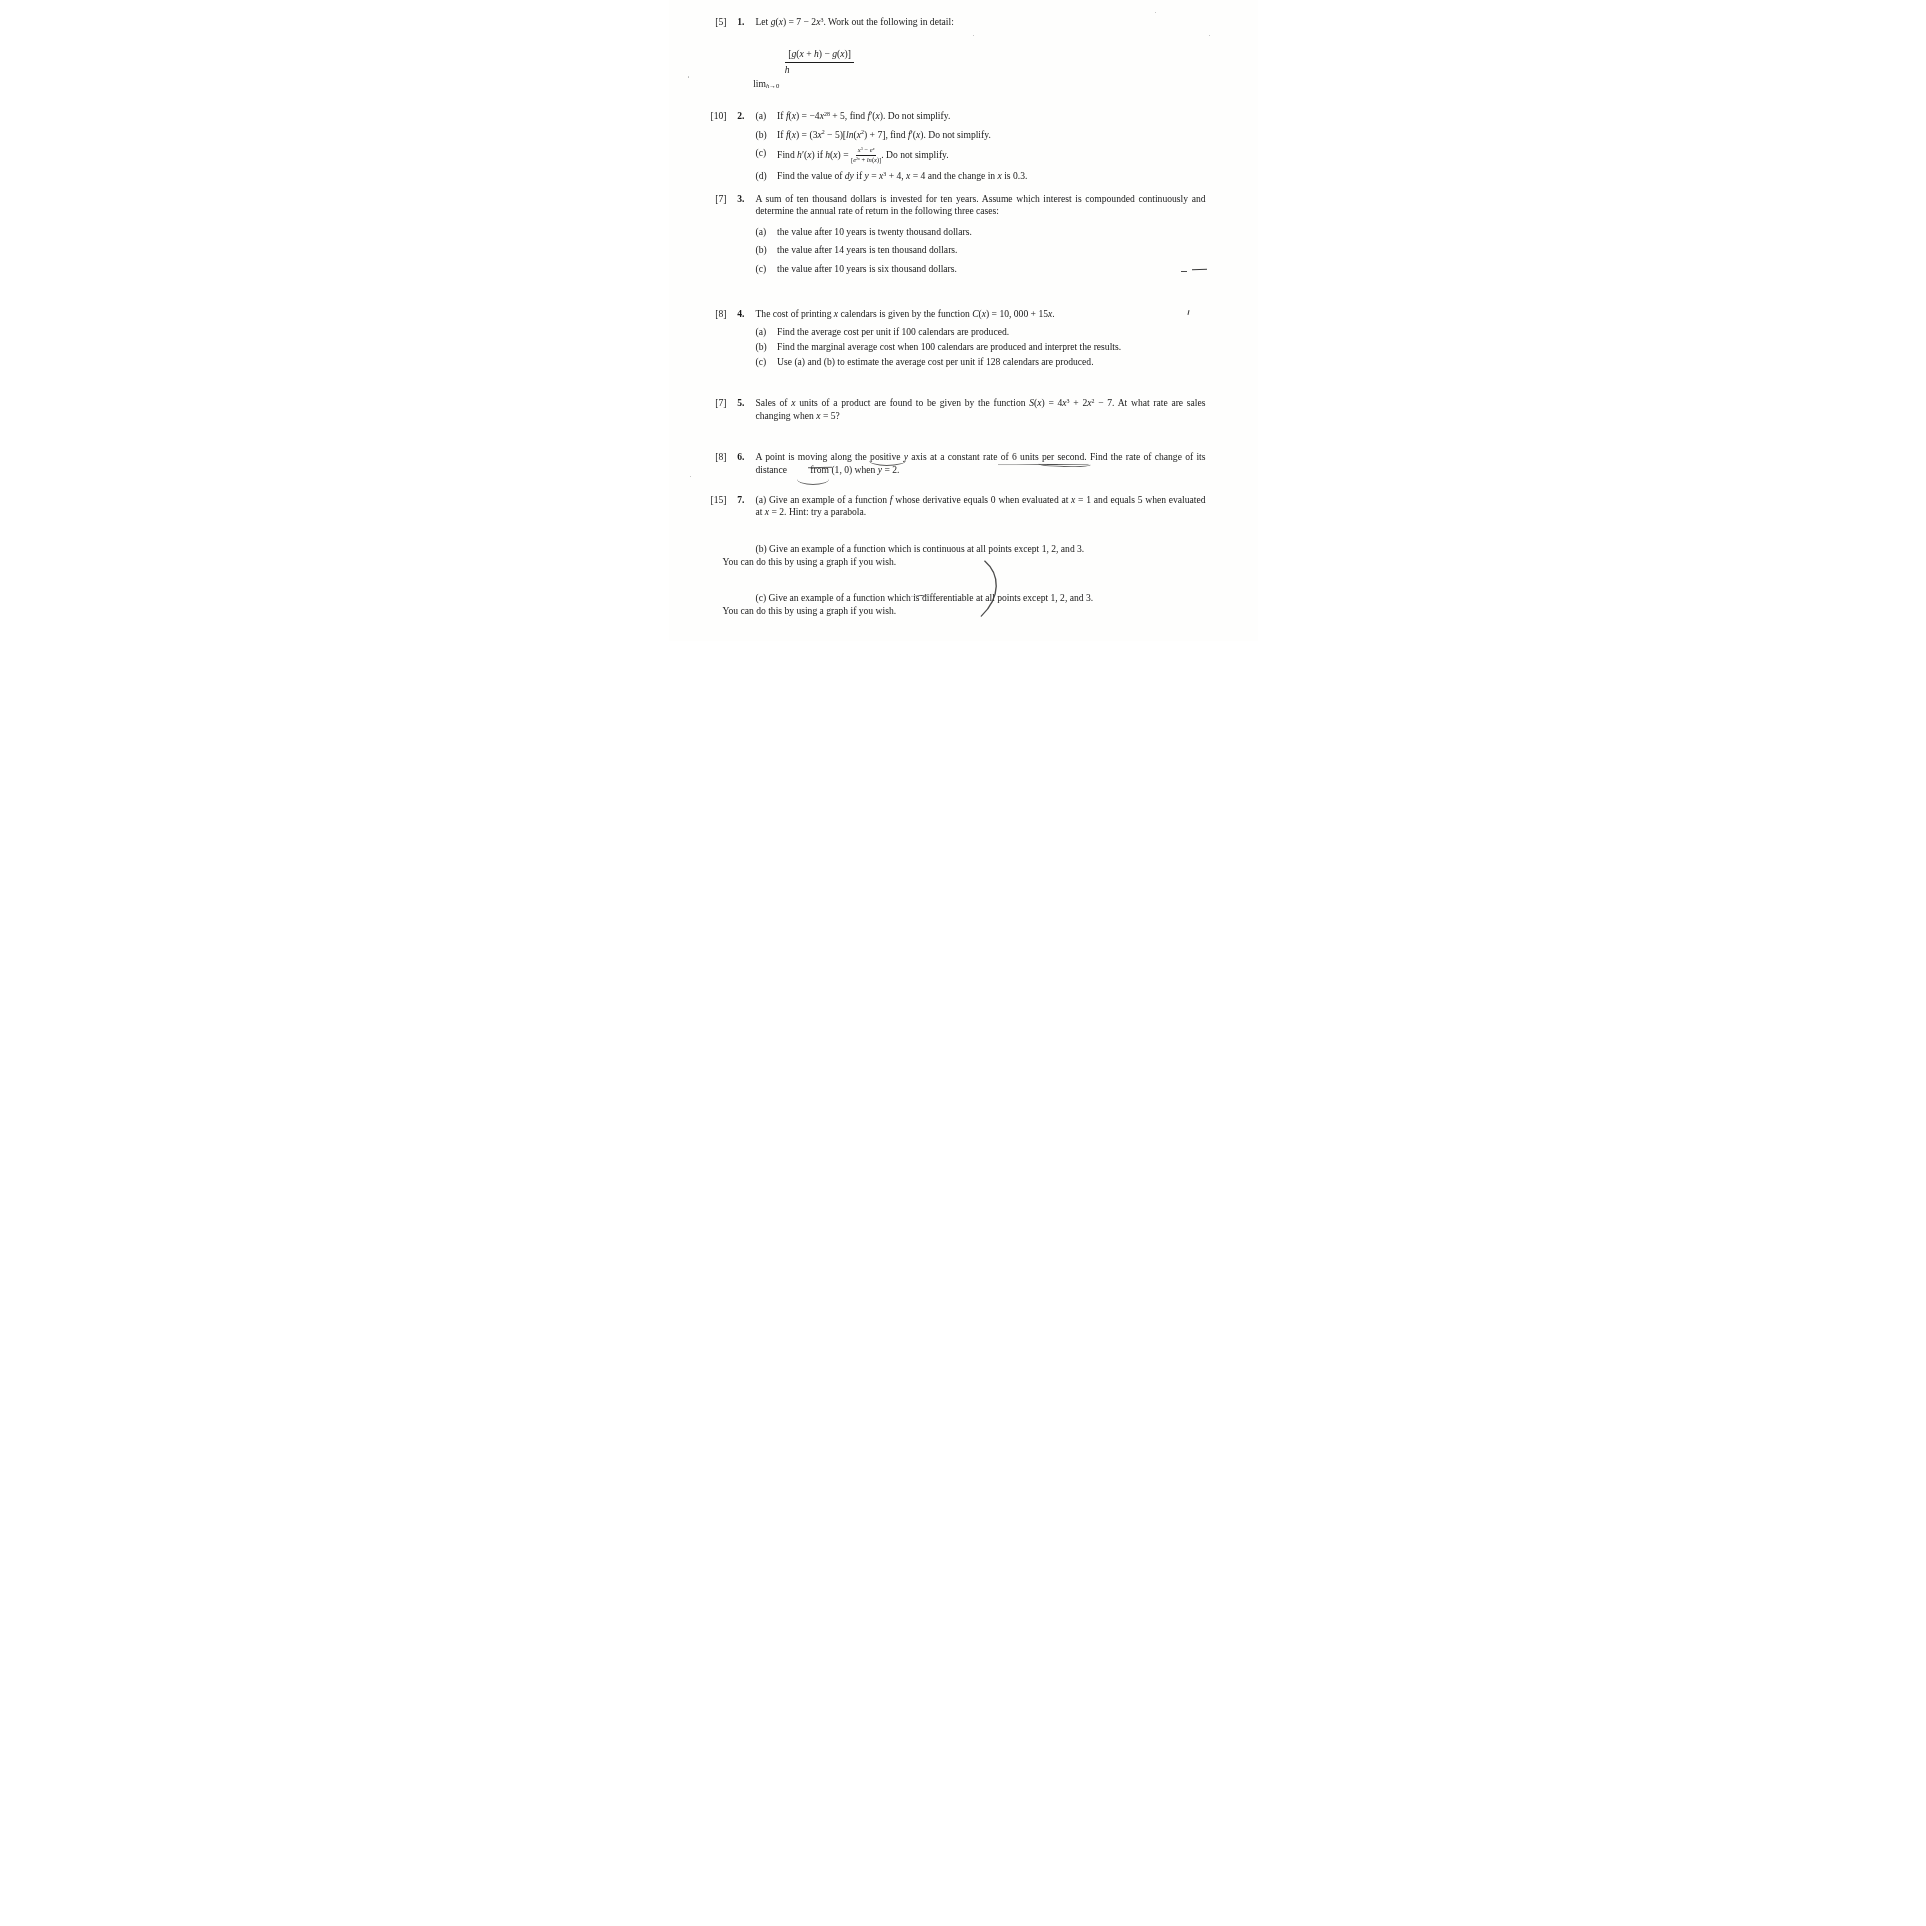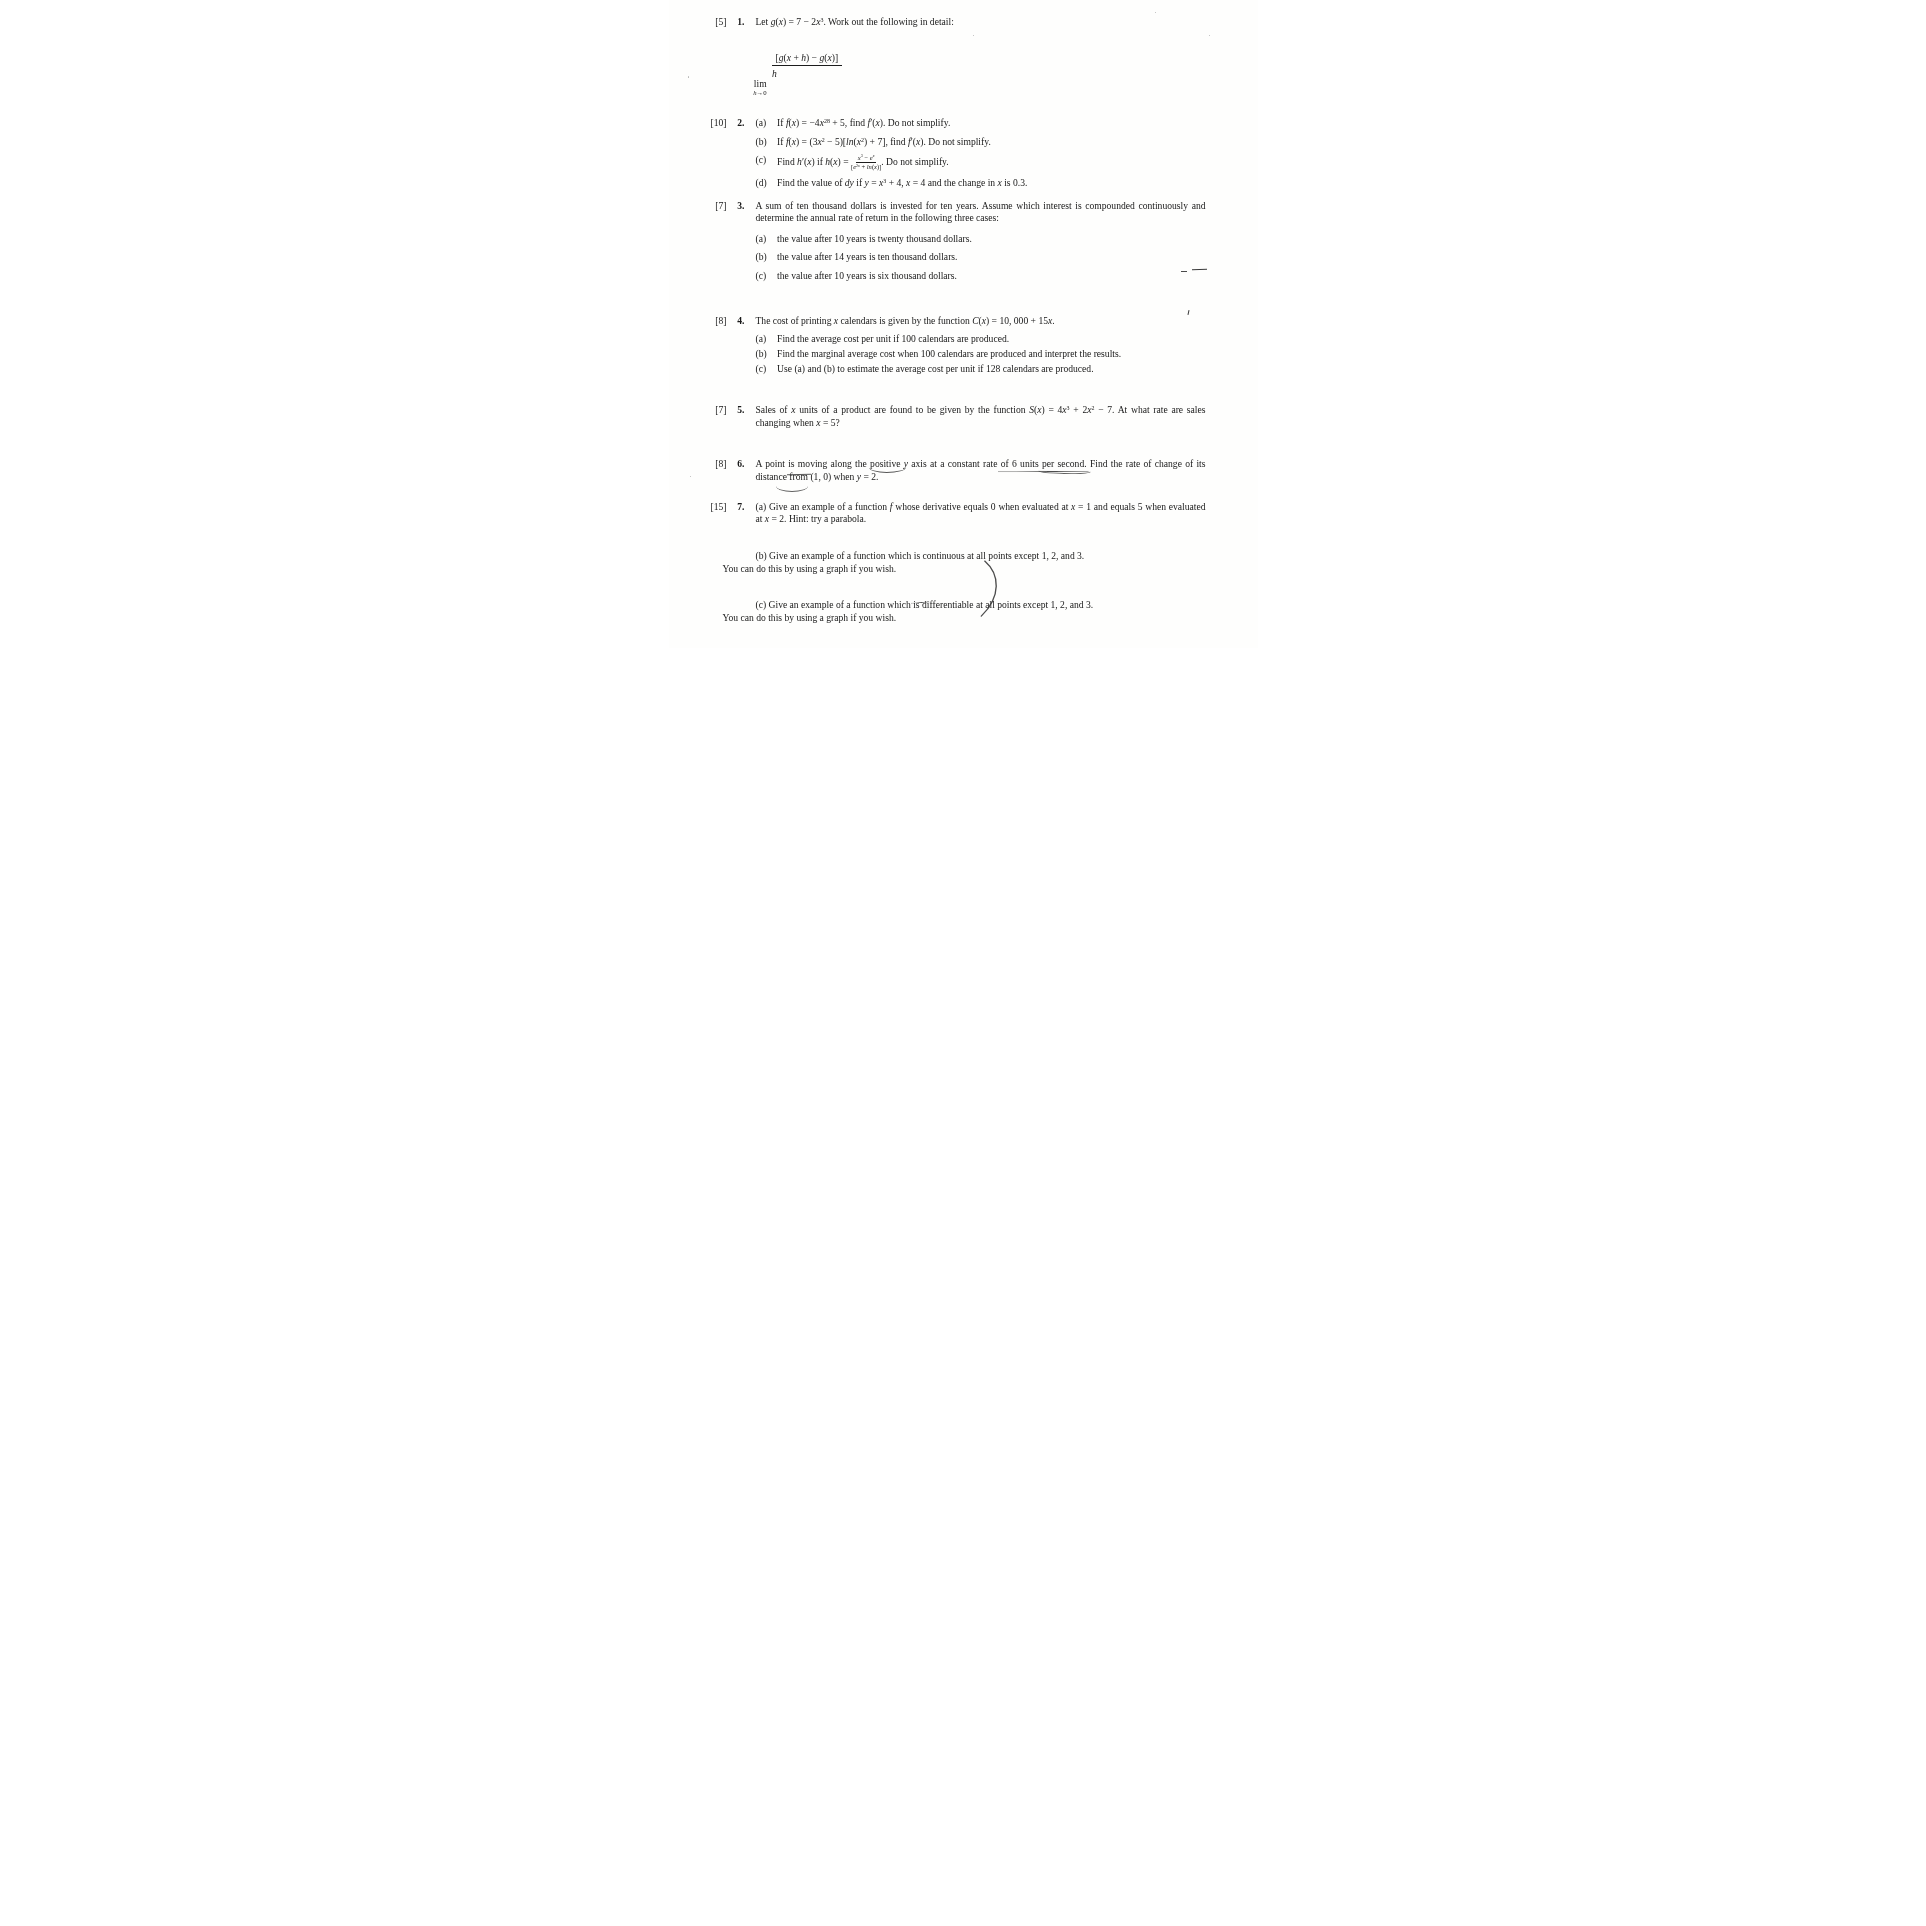--- a/index.html
+++ b/index.html
@@ -28,21 +28,21 @@
 
   .q1 { margin-bottom:19px; }
   .q2 { margin-bottom:4px; }
   .q3 { margin-bottom:27px; }
   .q4 { margin-bottom:25.4px; }
   .q5 { margin-bottom:28.5px; }
   .q6 { margin-bottom:17px; }
 
   
   .display-formula { display:flex; align-items:center; margin:6.2px 0 2.3px -2.3px; }
-  .lim-stack { display:flex; flex-direction:column; align-items:flex-end; line-height:1.05;margin-top:44px; }
+  .lim-stack { display:flex; flex-direction:row; align-items:flex-end; line-height:1.05;margin-top:44px; }
   .lim-sub { font-size:0.7em; }
   .dfrac { display:flex; flex-direction:column; align-items:flex-start; margin-left:5.4px; line-height:1.2; }
   .dfrac-num { padding:0 3.5px 1.9px; border-bottom:0.8px solid #1c1c1c; }
   .dfrac-den { padding-top:1.5px; }
 
   
   .part { display:flex; margin-bottom:5.8px; }
   .plabel { width:21.6px; flex-shrink:0; }
   .ptext { flex:1; text-align:justify; }
   .q3 .parts { margin-top:7.7px; }
@@ -64,21 +64,21 @@
   .pen-arc { position:relative; }
   .pen-arc::after { content:''; position:absolute; left:-1.2px; right:-5.4px; bottom:-4.2px; height:5.4px;
     border-bottom:1.2px solid #3a3a3a; border-radius:0 0 55% 50% / 0 0 95% 95%; opacity:.85; }
   .pen-underline { position:relative; }
   .pen-underline::after { content:''; position:absolute; left:-2.3px; right:-5.4px; bottom:-2.7px;
     border-bottom:1.2px solid #3a3a3a; transform:rotate(-0.4deg); opacity:.9;
     border-radius:0 0 5.4px 0 / 0 0 3.1px 0; }
   .pen-underline::before { content:''; position:absolute; left:45%; right:-7px; bottom:-5.4px;
     border-bottom:1px solid #3a3a3a; transform:rotate(1deg); opacity:.8;
     border-radius:0 0 40% 40% / 0 0 100% 100%; height:2.3px; }
-  .pen-from { position:relative; }
+  .pen-from { position:relative;margin-left:21px; }
   .pen-from::after { content:''; position:absolute; left:-2.3px; right:-3.1px; top:28%;
     border-top:1px solid #3a3a3a; transform:rotate(-1.5deg); opacity:.85; }
   .pen-from::before { content:''; position:absolute; left:-13px; width:32px; bottom:-10px; height:5px;
     border-bottom:1px solid #3a3a3a; border-radius:0 0 50% 50% / 0 0 100% 100%; opacity:.8; }
   .pen-strike2 { position:relative; }
   .pen-strike2::after { content:''; position:absolute; left:-1.9px; right:-12.3px; top:22%;
     border-top:1px solid #3a3a3a; transform:rotate(-4deg); opacity:.85;
     border-radius:0 60% 0 0 / 0 100% 0 0; }
 
   

